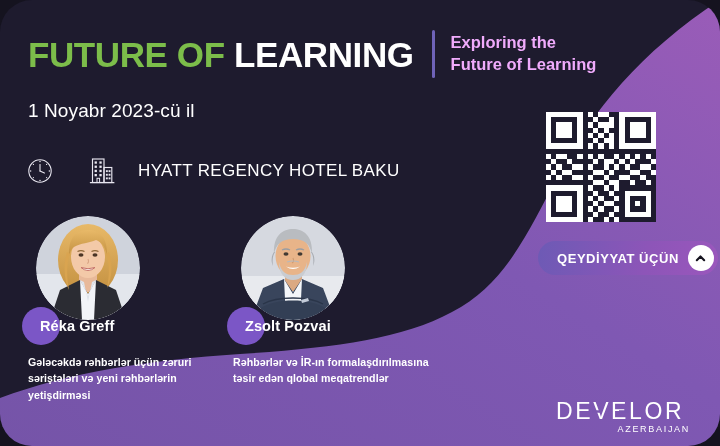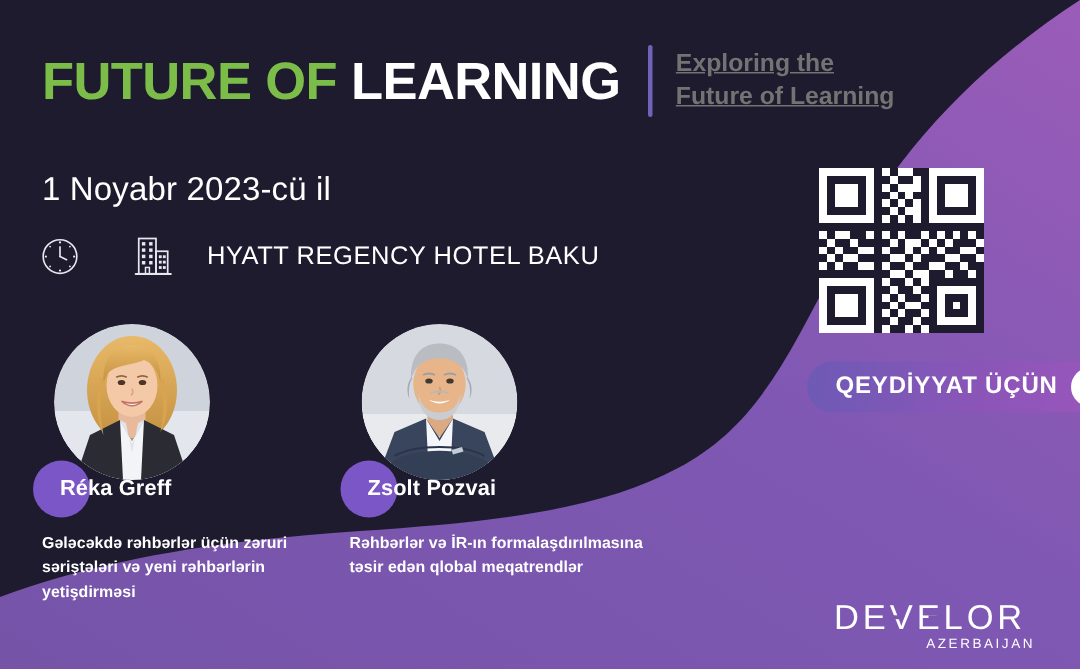--- a/index.html
+++ b/index.html
@@ -7,20 +7,21 @@
     padding: 0;
     background: #15131f;
   }
   .banner {
     position: relative;
     width: 720px;
     height: 446px;
     overflow: hidden;
     background: #1e1b2e;
     font-family: "Liberation Sans", sans-serif;
+    border-radius: 32px;
     -webkit-font-smoothing: antialiased;
   }
 
   
   .wave-layer {
     position: absolute;
     inset: 0;
     z-index: 1;
     pointer-events: none;
   }
@@ -44,36 +45,35 @@
   .title-main .g1 { color: #7cbd4a; }
   .title-main .g2 { color: #ffffff; }
   .title-divider {
     width: 3px;
     height: 48px;
     background: #6f63b8;
     margin: 0 16px 0 18px;
     border-radius: 2px;
   }
   .title-sub {
-    color: #737373;
+    color: #f0abfc;
     font-size: 16.5px;
     font-weight: 700;
     line-height: 1.32;
     white-space: nowrap;
-    text-decoration: underline;
   }
 
   
   .date-line {
     position: absolute;
     left: 28px;
-    top: 113px;
+    top: 100px;
     z-index: 5;
     color: #ffffff;
-    font-size: 22px;
+    font-size: 19px;
     font-weight: 500;
     letter-spacing: 0.1px;
     white-space: nowrap;
   }
 
   
   .meta-row {
     position: absolute;
     left: 26px;
     top: 156px;
@@ -120,21 +120,21 @@
     display: flex;
     align-items: center;
     height: 34px;
     padding: 0 4px 0 19px;
     border-radius: 17px;
     background: linear-gradient(100deg, #6d5ab5 0%, #8d55b8 60%, #9a57bc 100%);
     box-sizing: border-box;
   }
   .cta-label {
     color: #ffffff;
-    font-size: 16px;
+    font-size: 13px;
     font-weight: 700;
     letter-spacing: 0.55px;
     white-space: nowrap;
   }
   .cta-arrow {
     width: 26px;
     height: 26px;
     margin-left: 9px;
     border-radius: 50%;
     background: #ffffff;

